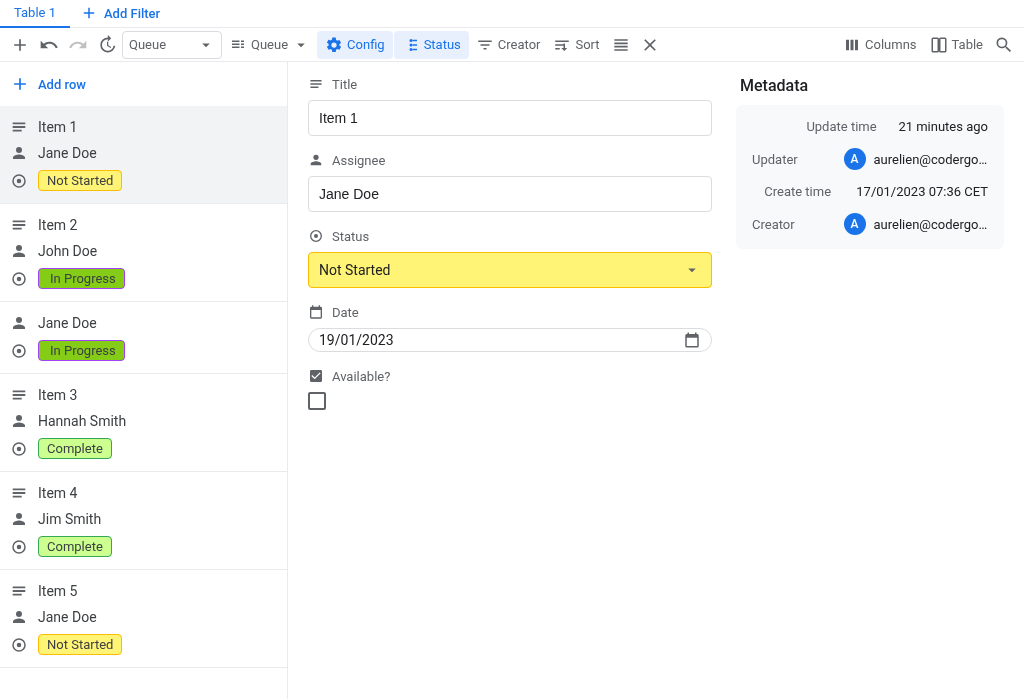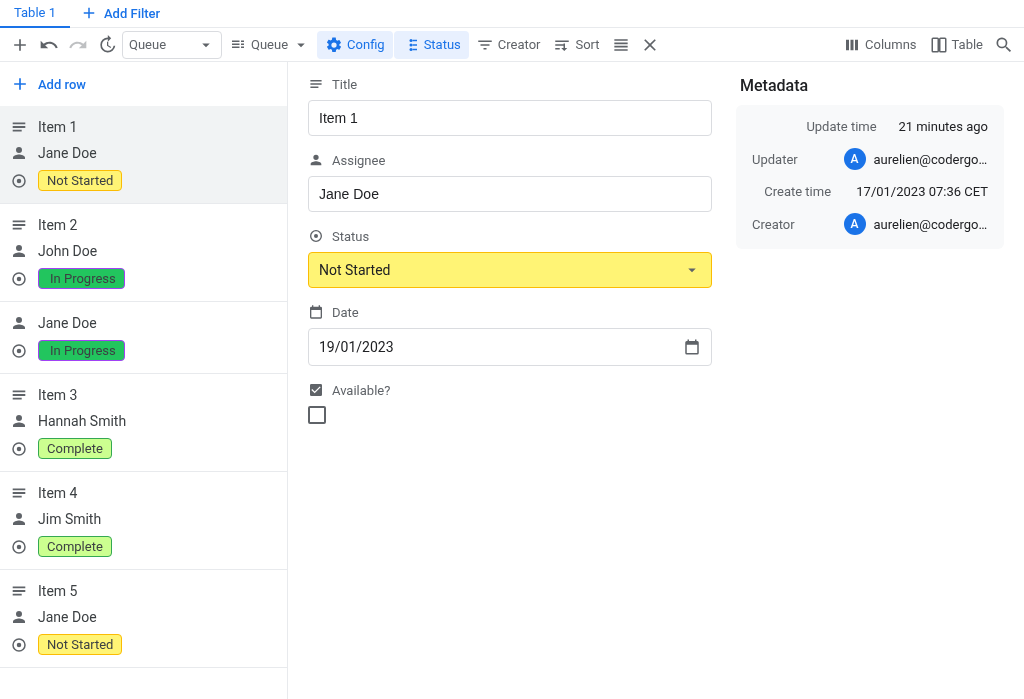--- a/index.html
+++ b/index.html
@@ -29,35 +29,35 @@
   .sidebar { width: 288px; border-right:1px solid #e8eaed; overflow-y:auto; }
   .add-row { display:flex; align-items:center; gap:8px; color:#1a73e8; font-size:13px; font-weight:500; padding:12px 10px; cursor:pointer; }
   .add-row svg { width:20px; height:20px; fill:#1a73e8; }
   
   .item-group { border-bottom:1px solid #e8eaed; padding:8px 0; cursor:pointer; }
   .item-group.selected { background:#f1f3f4; }
   .item-row { display:flex; align-items:center; gap:10px; padding:4px 10px; color:#3c4043; font-size:14px; }
   .item-row svg { width:18px; height:18px; fill:#5f6368; flex-shrink:0; }
   .status-pill { display:inline-block; padding:2px 8px; border-radius:4px; font-size:13px; border:1px solid transparent; }
   .pill-notstarted { background:#fff475; border-color:#fbbc04; color:#3c4043; }
-  .pill-inprogress { background:#22c55e; border-color:#a142f4; color:#3c4043;padding-left:11px; }
+  .pill-inprogress { background:#84cc16; border-color:#a142f4; color:#3c4043;padding-left:11px; }
   .pill-complete   { background:#ccff90; border-color:#34a853; color:#3c4043; }
   
   
   .main { flex:1; display:flex; padding:14px 20px 0 20px; gap:24px; overflow-y:auto; }
   .form-col { flex:1; max-width:420px; }
   .save-row { display:flex; justify-content:flex-end; margin-bottom:20px; }
   .save-btn { border:1px solid #dadce0; border-radius:4px; height:36px; width:82px; color:#9aa0a6; font-size:14px; background:#fff; display:flex; align-items:center; justify-content:center; }
   
   .field-label { display:flex; align-items:center; gap:8px; color:#5f6368; font-size:13px; margin:0 0 8px 0; }
   .field-label svg { width:16px; height:16px; fill:#5f6368; }
   .text-input { width:100%; height:36px; border:1px solid #dadce0; border-radius:4px; padding:0 10px; font-size:14px; color:#202124; margin-bottom:16px; }
   .status-select { width:100%; height:36px; border:1px solid #fbbc04; background:#fff475; border-radius:4px; padding:0 10px; font-size:14px; color:#202124; display:flex; align-items:center; justify-content:space-between; cursor:pointer; margin-bottom:16px; }
   .status-select svg { width:18px; height:18px; fill:#5f6368; }
-  .date-input { width:100%; height:38px; border:1px solid #dadce0; border-radius:4px; padding:0 10px; font-size:14px; color:#202124; display:flex; align-items:center; justify-content:space-between; margin-bottom:16px; cursor:pointer;}
+  .date-input { width:100%; height:24px; border:1px solid #dadce0; border-radius:12px; padding:0 10px; font-size:14px; color:#202124; display:flex; align-items:center; justify-content:space-between; margin-bottom:16px; cursor:pointer;}
   .date-input svg { width:18px; height:18px; fill:#5f6368; }
   .checkbox-row { display:flex; align-items:center; gap:10px; margin-top:4px;}
   .checkbox { width:18px; height:18px; border:2px solid #5f6368; border-radius:2px; cursor:pointer; }
   
   
   .meta-col { width:268px; }
   .meta-title { font-size:16px; font-weight:500; color:#202124; margin-bottom:10px; padding-left:4px; }
   .meta-card { background:#f8f9fa; border-radius:6px; padding:14px 16px; }
   .meta-row { display:flex; align-items:center; margin-bottom:14px; font-size:13px;justify-content:flex-end; }
   .meta-row:last-child{margin-bottom:0;}

